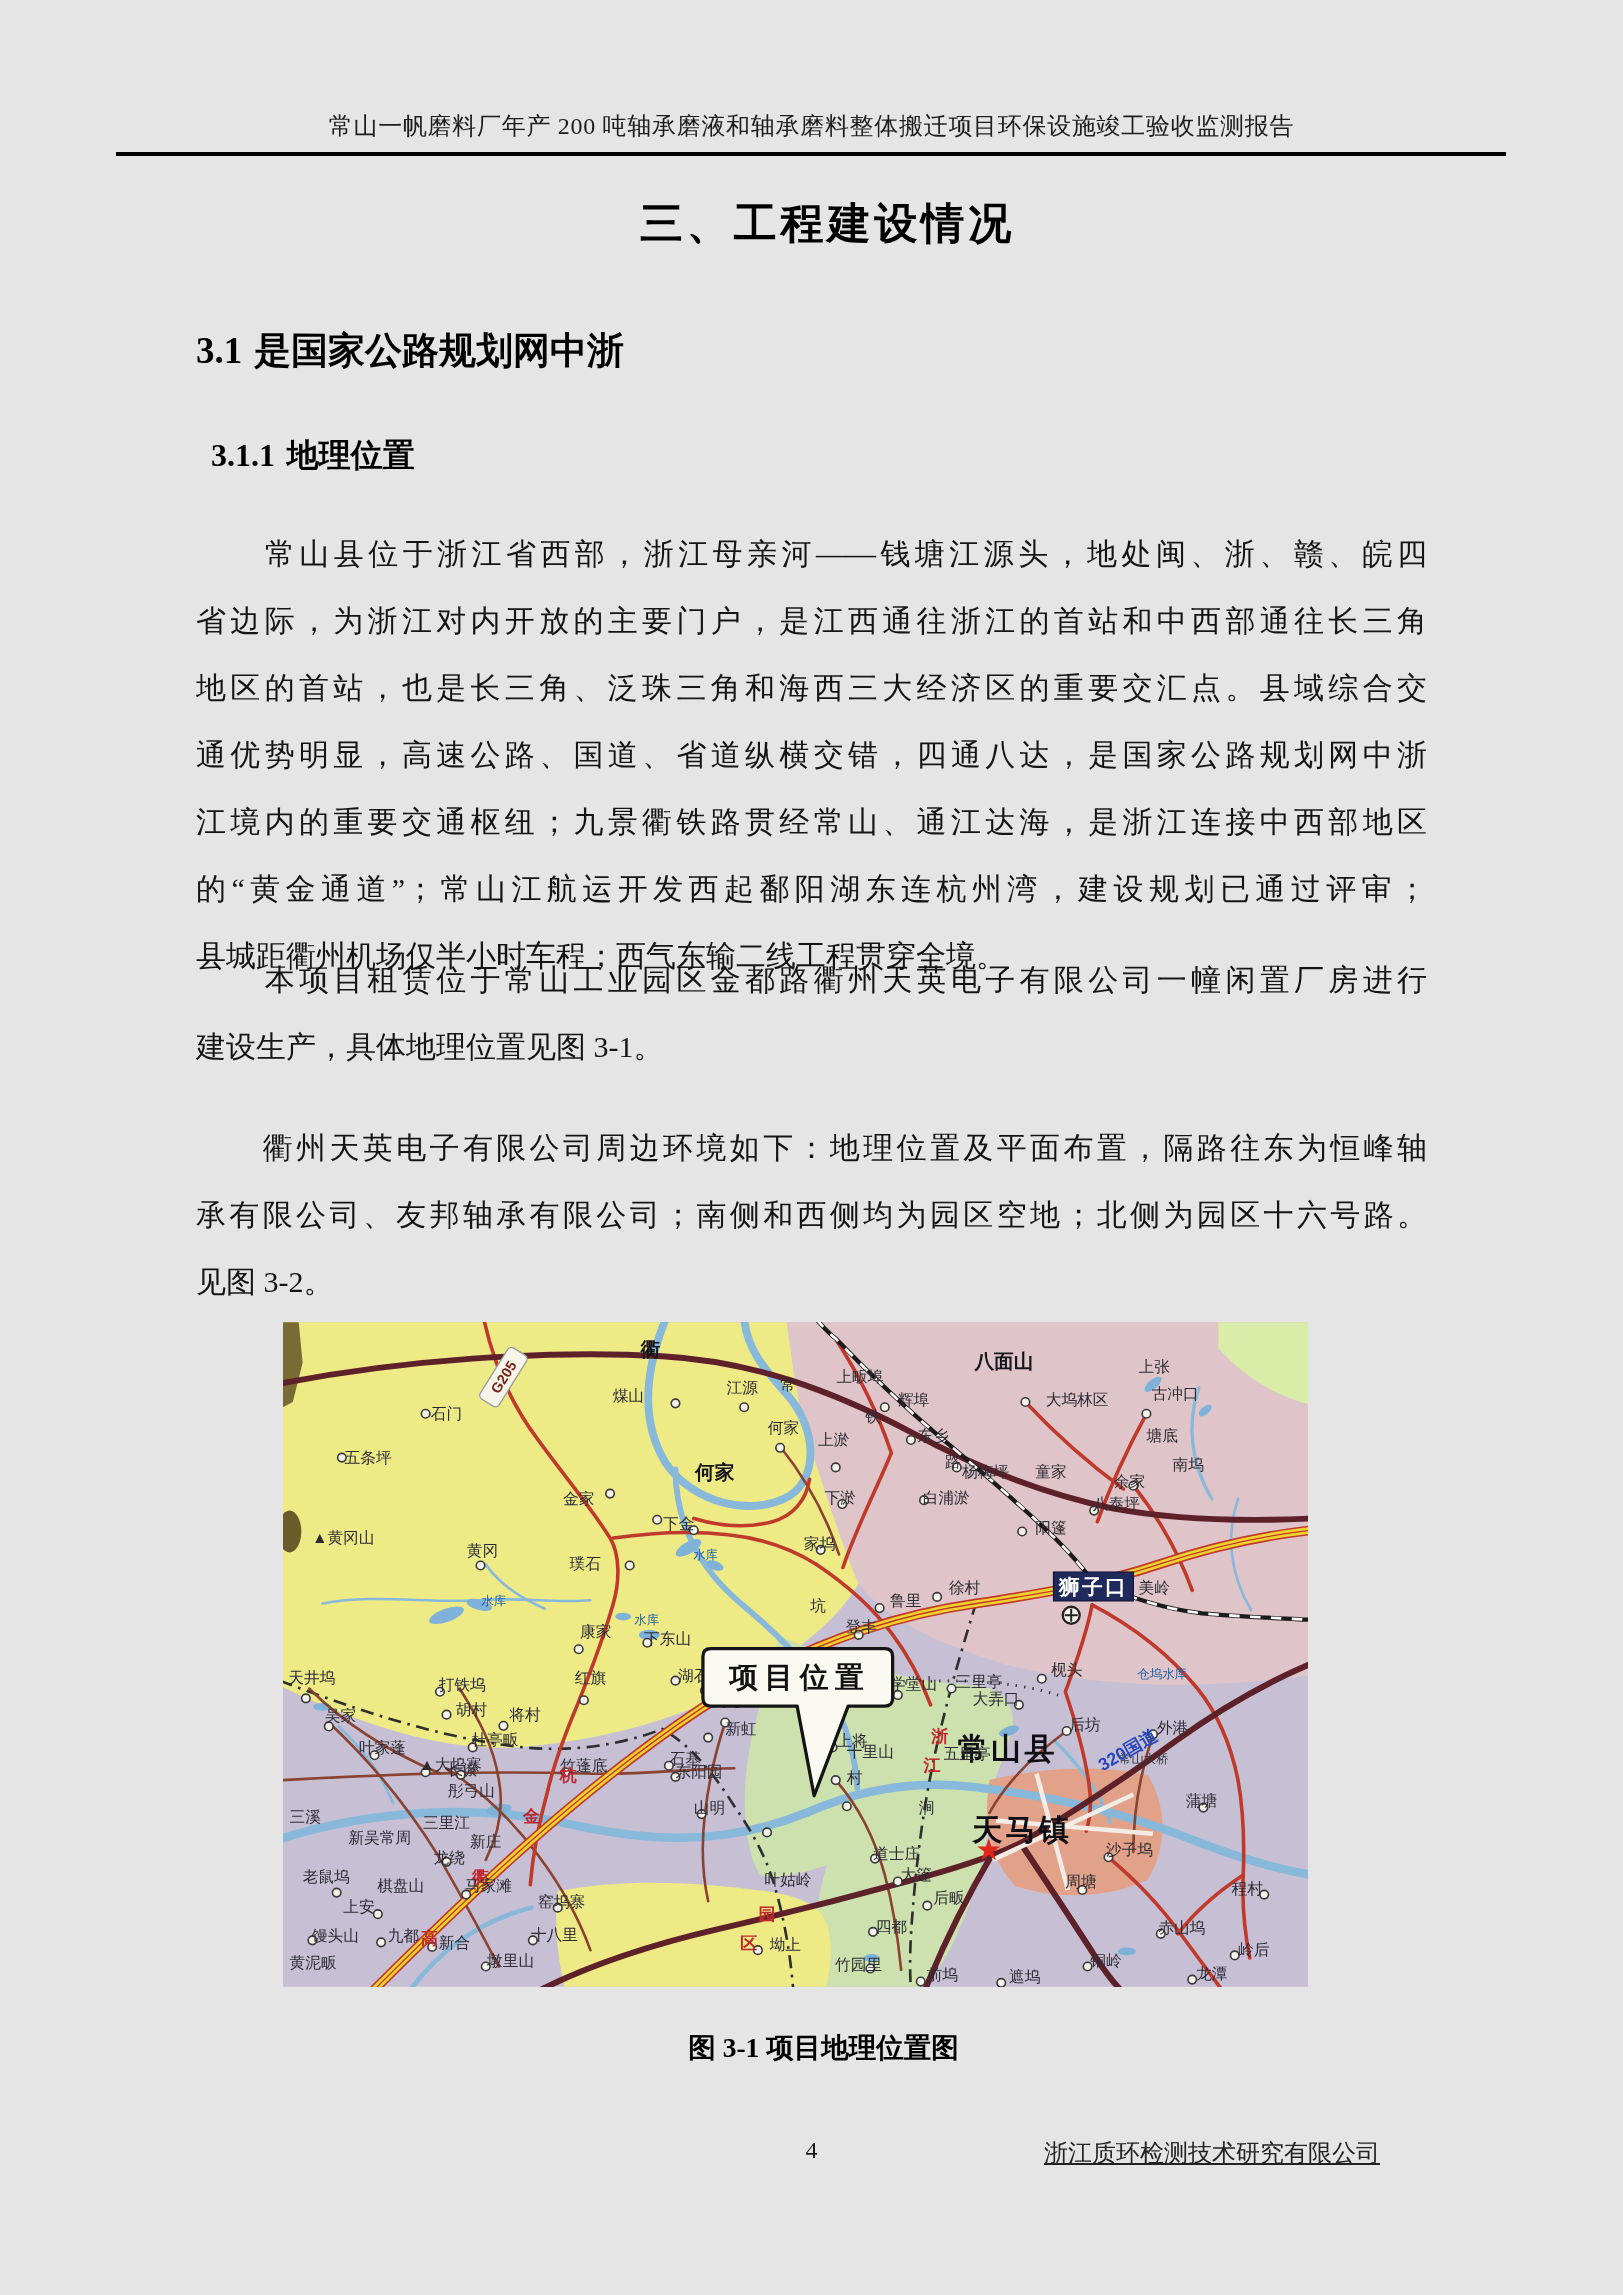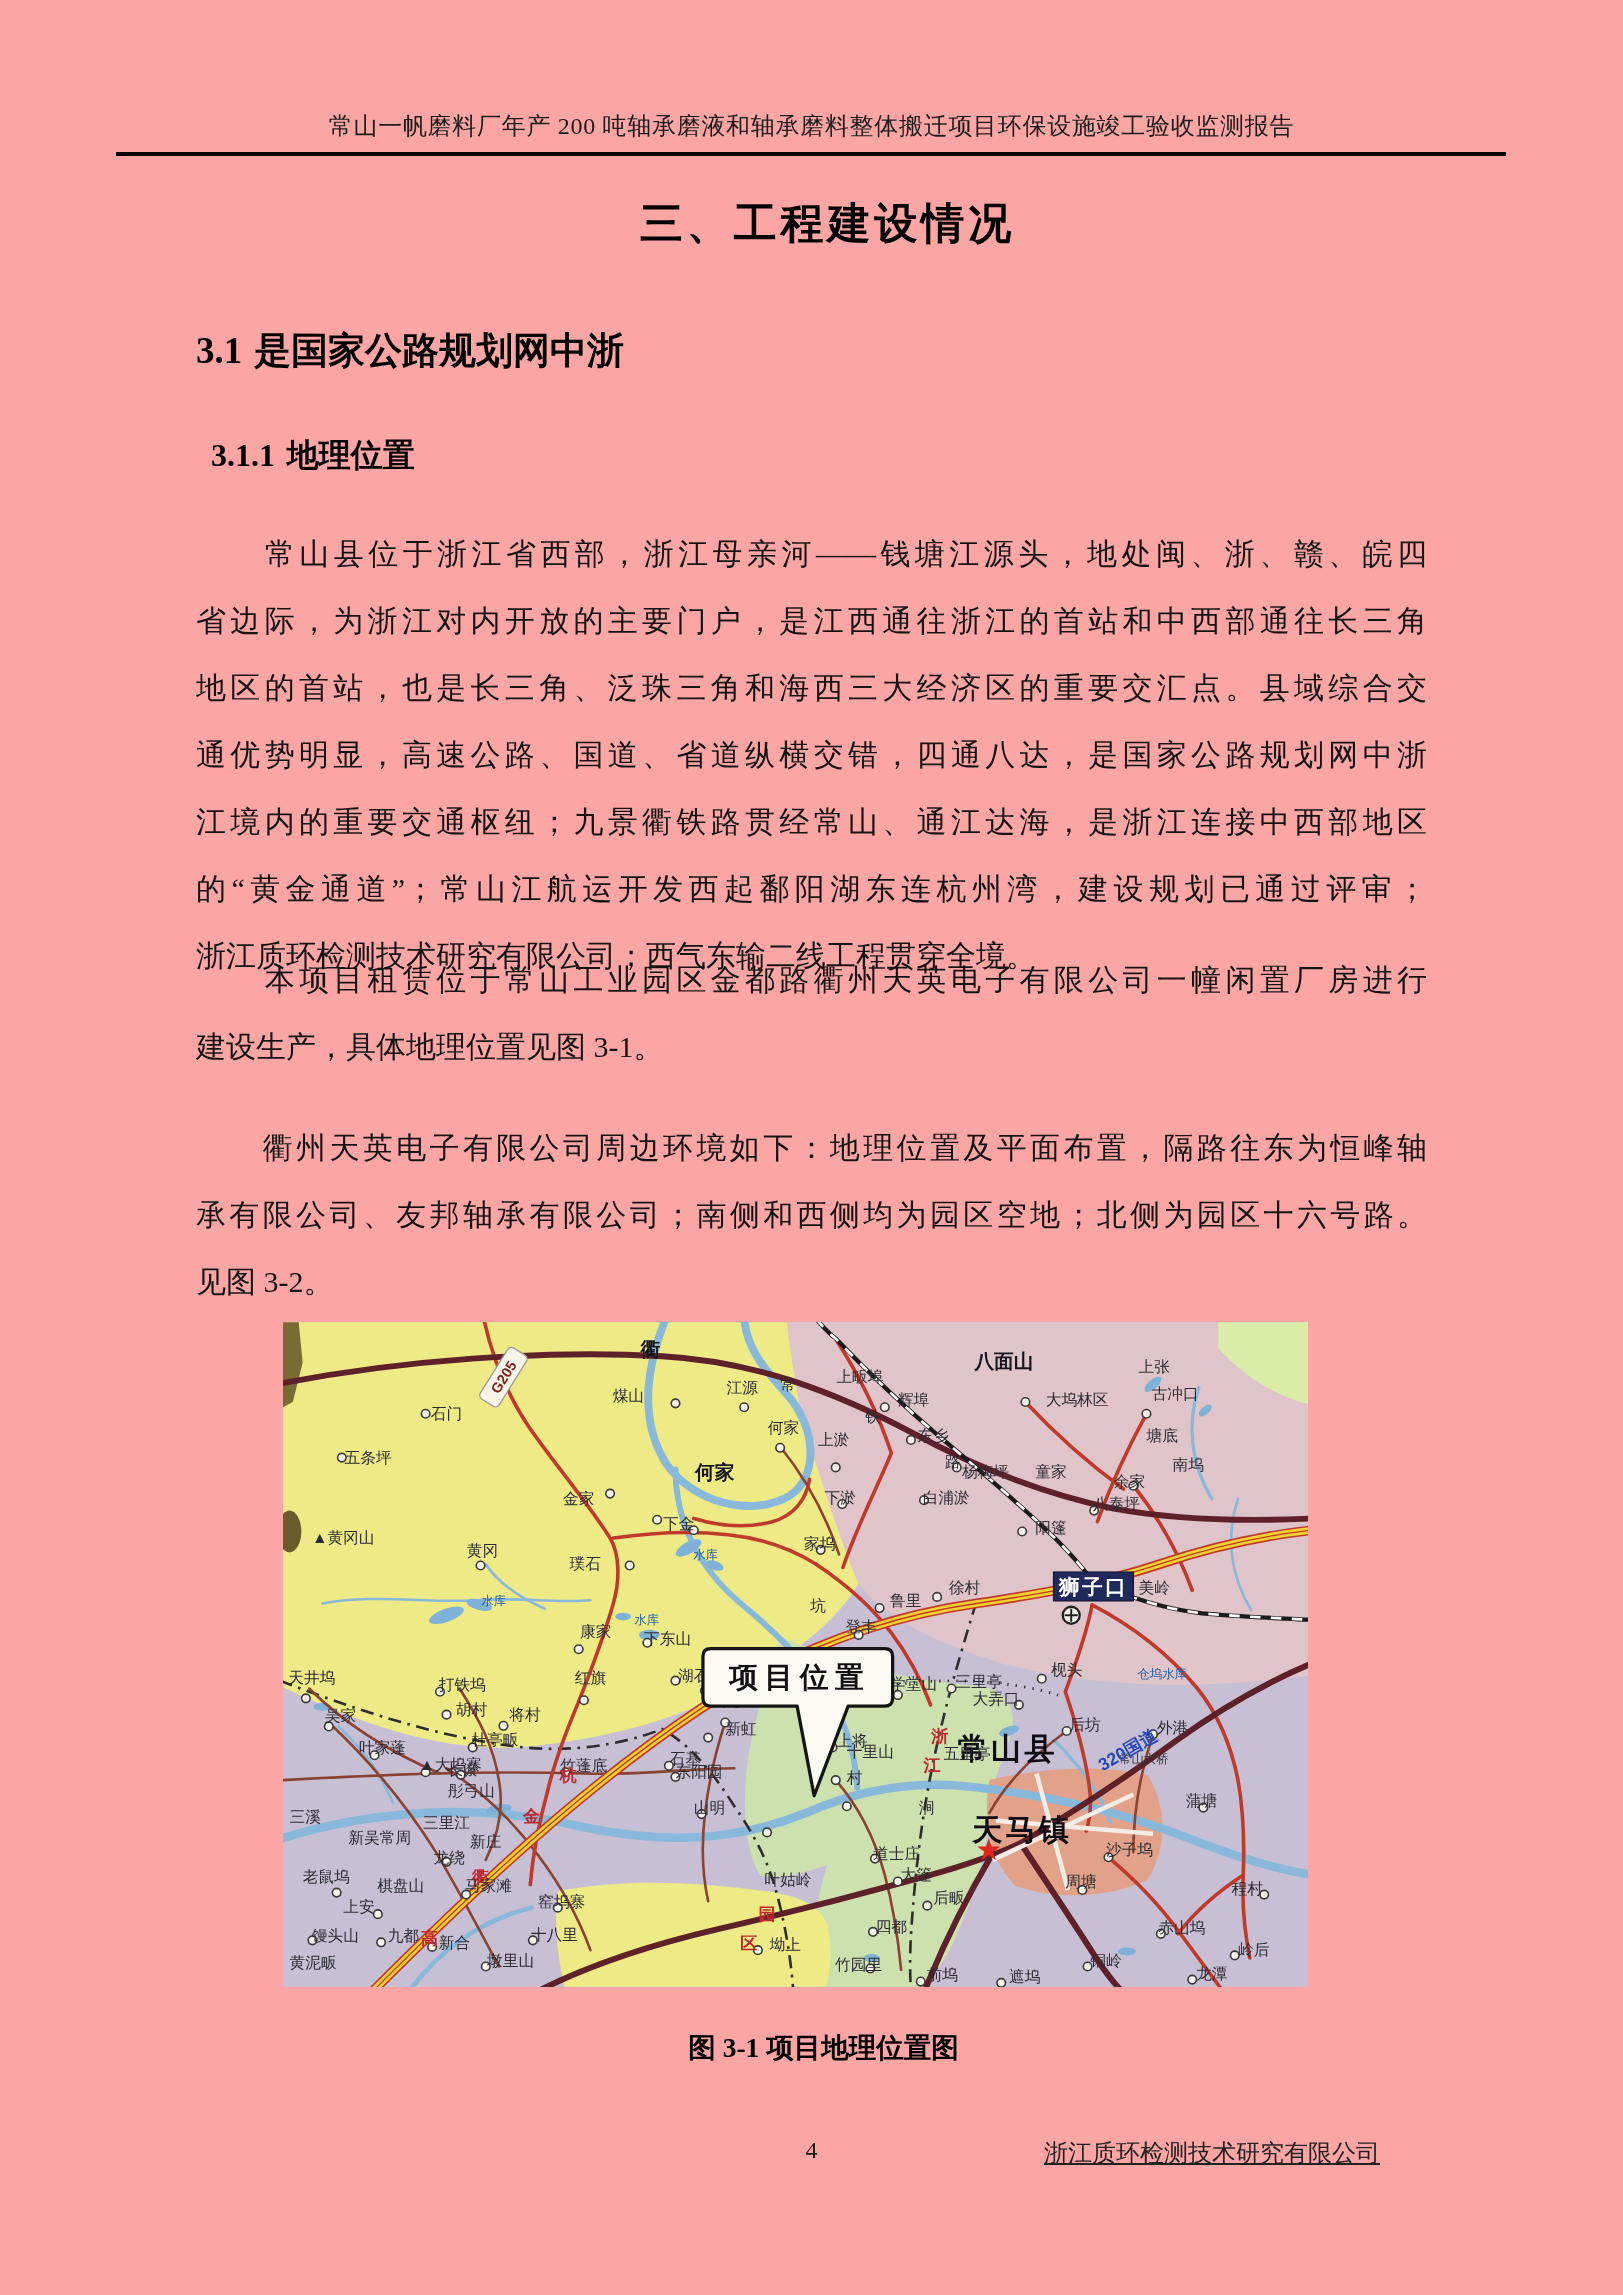--- a/index.html
+++ b/index.html
@@ -1,16 +1,16 @@
 <!DOCTYPE html>
 <html style="font-size:10.5px"><head>
 <meta charset="utf-8">
 <style>
   html,body{margin:0;padding:0;background:#888;}
-  #page{position:relative;width:1623px;height:2295px;background:#fca5a5;overflow:hidden;
+  #page{position:relative;width:1623px;height:2295px;background:#e5e5e5;overflow:hidden;
         font-family:"Liberation Serif","DejaVu Serif",serif;color:#1a1a1a;}
   
   #hdr{position:absolute;left:0;top:110px;width:100%;text-align:center;
        font-size:24px;letter-spacing:0.7px;color:#1c1c1c;}
   #hdr-rule{position:absolute;left:116px;top:152px;width:1390px;height:3.9px;background:#000;}
   
   #doc-title{position:absolute;left:16px;top:195px;width:100%;text-align:center;
        font-family:"Liberation Sans","DejaVu Sans",sans-serif;font-weight:bold;
        font-size:43px;letter-spacing:3.9px;color:#000;}
   .h2{position:absolute;left:196px;font-weight:bold;color:#000;white-space:nowrap;}
@@ -63,21 +63,21 @@
     <span class="num">3.1.1</span><span class="txt">地理位置</span>
   </div>
 
   <div id="p0" class="para">
       <div class="bl">　　常山县位于浙江省西部，浙江母亲河——钱塘江源头，地处闽、浙、赣、皖四</div>
       <div class="bl">省边际，为浙江对内开放的主要门户，是江西通往浙江的首站和中西部通往长三角</div>
       <div class="bl">地区的首站，也是长三角、泛珠三角和海西三大经济区的重要交汇点。县域综合交</div>
       <div class="bl">通优势明显，高速公路、国道、省道纵横交错，四通八达，是国家公路规划网中浙</div>
       <div class="bl">江境内的重要交通枢纽；九景衢铁路贯经常山、通江达海，是浙江连接中西部地区</div>
       <div class="bl">的“黄金通道”；常山江航运开发西起鄱阳湖东连杭州湾，建设规划已通过评审；</div>
-      <div class="bl last">浙江质环检测技术研究有限公司；西气东输二线工程贯穿全境。</div>
+      <div class="bl last">县城距衢州机场仅半小时车程；西气东输二线工程贯穿全境。</div>
     </div>
   <div id="p1" class="para">
       <div class="bl">　　本项目租赁位于常山工业园区金都路衢州天英电子有限公司一幢闲置厂房进行</div>
       <div class="bl last">建设生产，具体地理位置见图 3-1。</div>
     </div>
   <div id="p2" class="para">
       <div class="bl">　　衢州天英电子有限公司周边环境如下：地理位置及平面布置，隔路往东为恒峰轴</div>
       <div class="bl">承有限公司、友邦轴承有限公司；南侧和西侧均为园区空地；北侧为园区十六号路。</div>
       <div class="bl last">见图 3-2。</div>
     </div>

